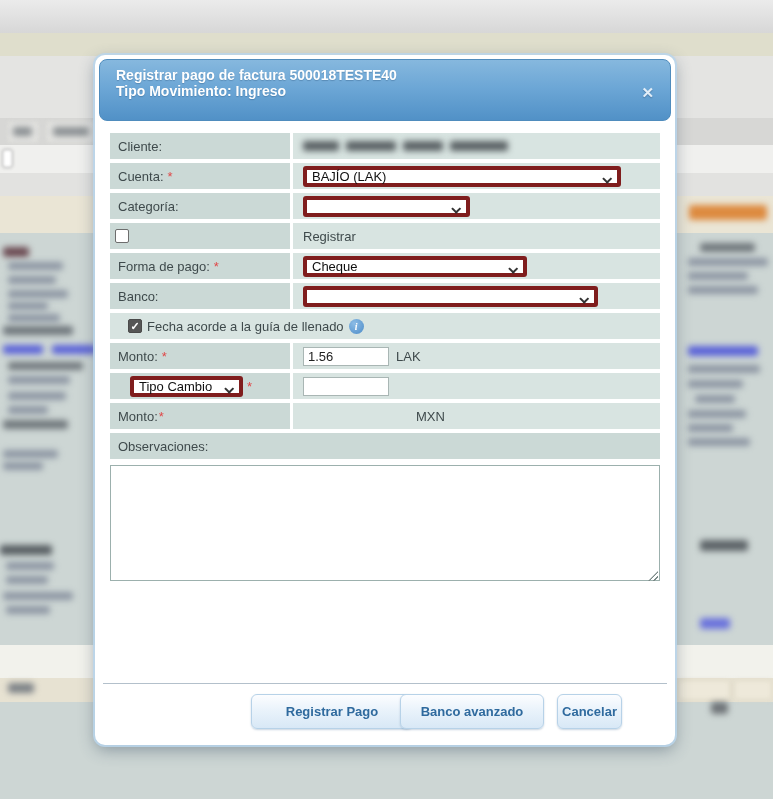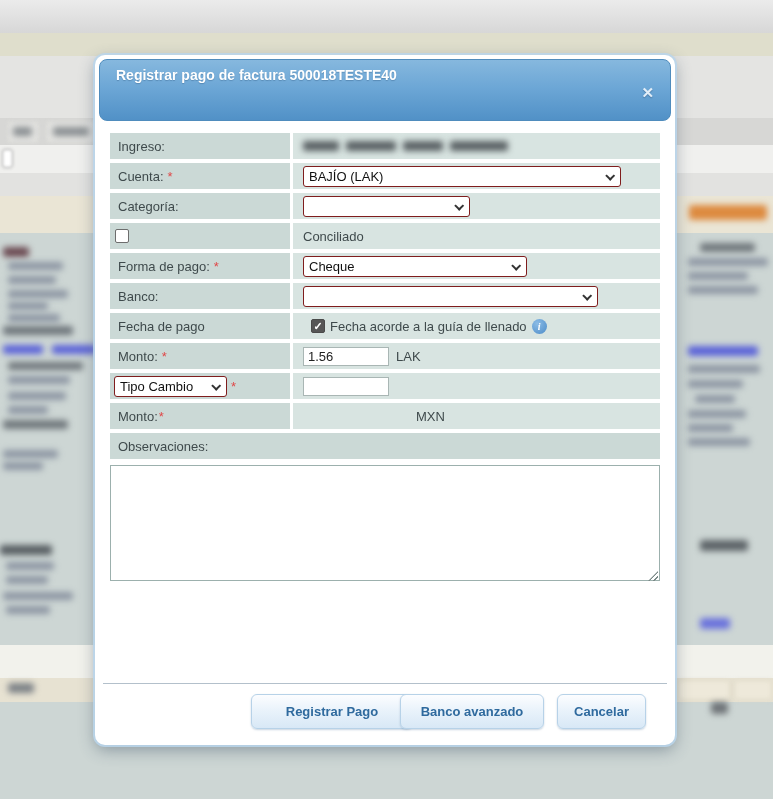--- a/index.html
+++ b/index.html
@@ -34,21 +34,21 @@
           flex-direction:column; gap:4px; }
   .row { display:flex; gap:3px; height:26px; }
   .cell { display:flex; align-items:center; font-size:13px; color:#3f4a4c; }
   .cell.label { width:180px; background:#cbd9d6; padding-left:8px; flex:none; white-space:pre; }
   .cell.value { flex:1; background:#d8e4e1; padding-left:10px; }
   .cell.full  { flex:1; background:#cbd9d6; padding-left:8px; }
   .req { color:#e04848; margin-left:4px; font-weight:normal; }
   .req.tight { margin-left:1px; }
 
   
-  .sel { position:relative; height:21px; background:#fff; border:1px solid #7f1d1d;
+  .sel { position:relative; height:21px; background:#fff; border:4px solid #7f1d1d;
          border-radius:3px; display:flex; align-items:center; padding:0 22px 0 5px;
          font-size:13px; color:#101010; cursor:pointer; }
   .sel .chev { position:absolute; right:7px; top:6px; width:7px; height:7px;
          border-right:2px solid #333; border-bottom:2px solid #333;
          transform:rotate(45deg) translateY(-1px); }
   .sel.small { width:30px; padding:0; }
   .sel.small .chev { right:10px; }
   .ti { height:19px; border:1px solid #a9b6b4; background:#fff; font-size:13px;
         padding:0 4px; font-family:"Liberation Sans",sans-serif; color:#222; }
   .w95 { width:86px; } .w145 { width:145px; }
@@ -144,27 +144,28 @@
   <div class="blob" style="left:8px;top:683px;width:26px;height:10px;background:#7d8287"></div>
   <div class="blob" style="left:678px;top:680px;width:52px;height:20px;background:#eee9da;border:1px solid #d9d3c1;filter:blur(2px)"></div>
   <div class="blob" style="left:734px;top:680px;width:38px;height:20px;background:#eee9da;border:1px solid #d9d3c1;filter:blur(2px)"></div>
   <div class="blob" style="left:711px;top:702px;width:17px;height:12px;background:#6f7478"></div>
 </div>
 
 <div class="modal">
 
   <div class="modal-header">
     <div class="mh-line1">Registrar pago de factura 500018TESTE40</div>
+    <div class="mh-line2">Tipo Movimiento: Ingreso</div>
     <span class="mh-close">✕</span>
   </div>
 
   <div class="form">
 
     <div class="row">
-      <div class="cell label"><span>Ingreso:</span></div>
+      <div class="cell label"><span>Cliente:</span></div>
       <div class="cell value">
         <span class="redact">
             <i style="width:36px"></i>
             <i style="width:50px"></i>
             <i style="width:40px"></i>
             <i style="width:58px"></i>
           </span>
       </div>
     </div>
 
@@ -185,21 +186,21 @@
         <div class="sel" style="width:167px">
             <span></span>
             <span class="chev"></span>
           </div>
       </div>
     </div>
 
     <div class="row">
       <div class="cell label" style="padding-left:5px"><span class="cb"></span></div>
       <div class="cell value">
-          <span>Conciliado</span>
+          <span>Registrar</span>
         </div>
     </div>
 
     <div class="row">
       <div class="cell label"><span>Forma de pago:</span><span class="req">*</span></div>
       <div class="cell value">
         <div class="sel" style="width:224px">
             <span>Cheque</span>
             <span class="chev"></span>
           </div>
@@ -212,40 +213,39 @@
         <div class="sel" style="width:295px">
             <span></span>
             <span class="chev"></span>
           </div>
       </div>
     </div>
 
 
 
     <div class="row">
-      <div class="cell label"><span>Fecha de pago</span></div>
       <div class="cell value" style="padding-left:18px">
         <span class="cb checked">
             <span>✓</span>
           </span>
         <span style="margin-left:5px">Fecha acorde a la guía de llenado</span>
         <span class="info-ic">i</span>
       </div>
     </div>
 
     <div class="row">
       <div class="cell label"><span>Monto:</span><span class="req">*</span></div>
       <div class="cell value">
         <input class="ti w95" type="text" value="1.56" style="">
         <span style="margin-left:7px">LAK</span>
       </div>
     </div>
 
     <div class="row">
-      <div class="cell label" style="padding-left:4px">
+      <div class="cell label" style="padding-left:20px">
         <div class="sel" style="width:113px"><span>Tipo Cambio</span><span class="chev"></span></div>
         <span class="req">*</span>
       </div>
       <div class="cell value">
         <input class="ti w95" type="text" value="" style="">
       </div>
     </div>
 
     <div class="row">
       <div class="cell label"><span>Monto:</span><span class="req tight">*</span></div>
@@ -265,16 +265,16 @@
       <div class="rsz"></div>
     </div>
 
   </div>
 
   <div class="sep"></div>
 
   <div class="footer">
     <button class="btn" style="left:156px;width:162px">Registrar Pago</button>
     <button class="btn" style="left:305px;width:144px">Banco avanzado</button>
-    <button class="btn" style="left:462px;width:89px">Cancelar</button>
+    <button class="btn" style="left:462px;width:65px">Cancelar</button>
   </div>
 
 </div>
 
 </body></html>

